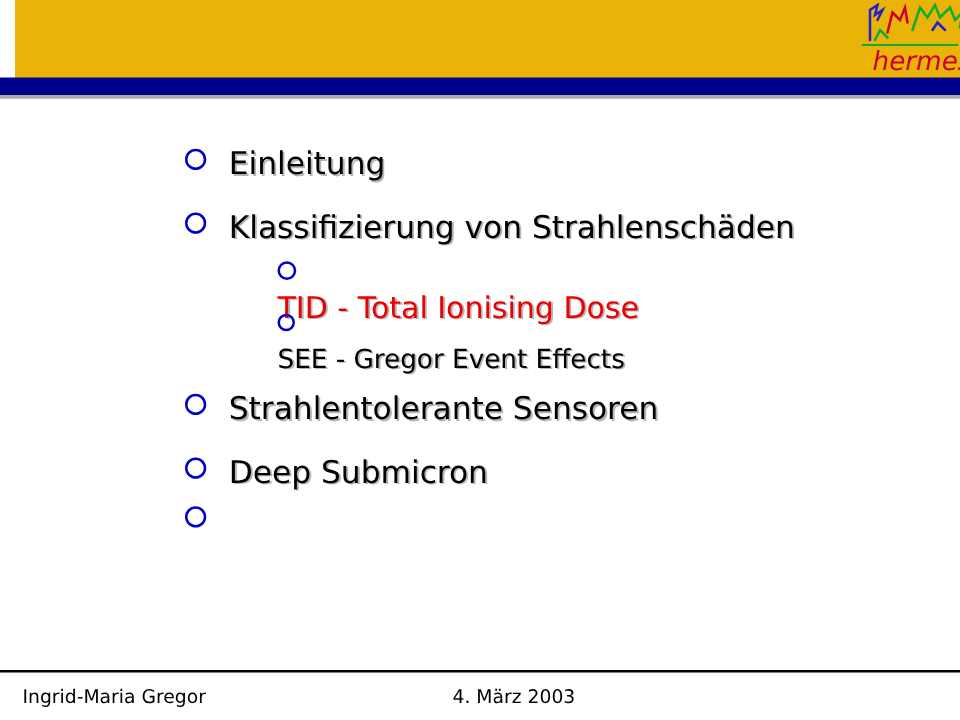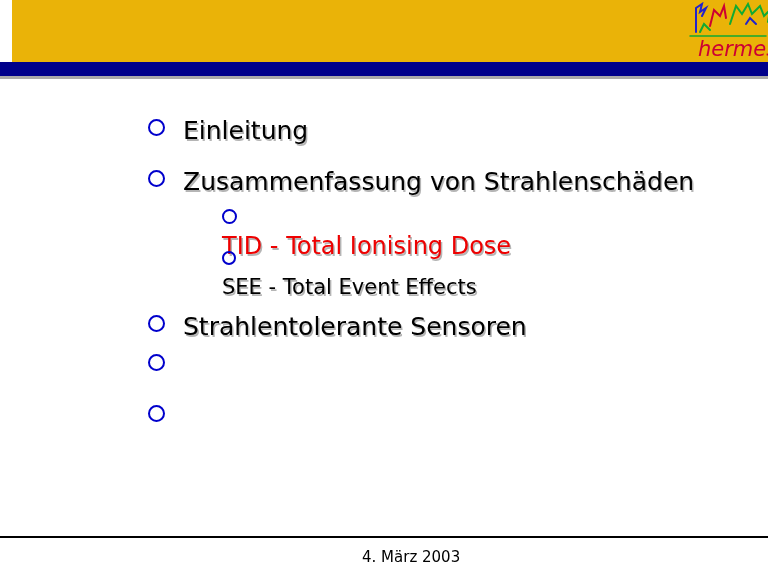--- a/index.html
+++ b/index.html
@@ -185,47 +185,49 @@
 
   <div class="content">
 
     <div class="bullet-row lvl1">
       <span class="bullet-marker"></span>
       <span class="bullet-text">Einleitung</span>
     </div>
 
     <div class="bullet-row lvl1">
       <span class="bullet-marker"></span>
-      <span class="bullet-text">Zusammenfassung von Strahlenschäden</span>
+      <span class="bullet-text">Klassifizierung von Strahlenschäden</span>
     </div>
 
     <div class="bullet-row lvl2 red">
       <span class="bullet-marker"></span>
       <span class="bullet-text">TID - Total Ionising Dose</span>
     </div>
 
 
     <div class="bullet-row lvl2 small">
       <span class="bullet-marker"></span>
-      <span class="bullet-text">SEE - Total Event Effects</span>
+      <span class="bullet-text">SEE - Gregor Event Effects</span>
     </div>
 
     <div class="bullet-row lvl1" style="margin-top:14px;">
       <span class="bullet-marker"></span>
       <span class="bullet-text">Strahlentolerante Sensoren</span>
     </div>
 
     <div class="bullet-row lvl1">
       <span class="bullet-marker"></span>
+      <span class="bullet-text">Deep Submicron</span>
     </div>
 
     <div class="bullet-row lvl1">
       <span class="bullet-marker"></span>
     </div>
 
   </div>
 
   <div class="footer-line"></div>
   <div class="footer">
+    <span class="footer-author">Ingrid-Maria Gregor</span>
     <span class="footer-date">4. März 2003</span>
   </div>
 
 </div>
 
 </body></html>

